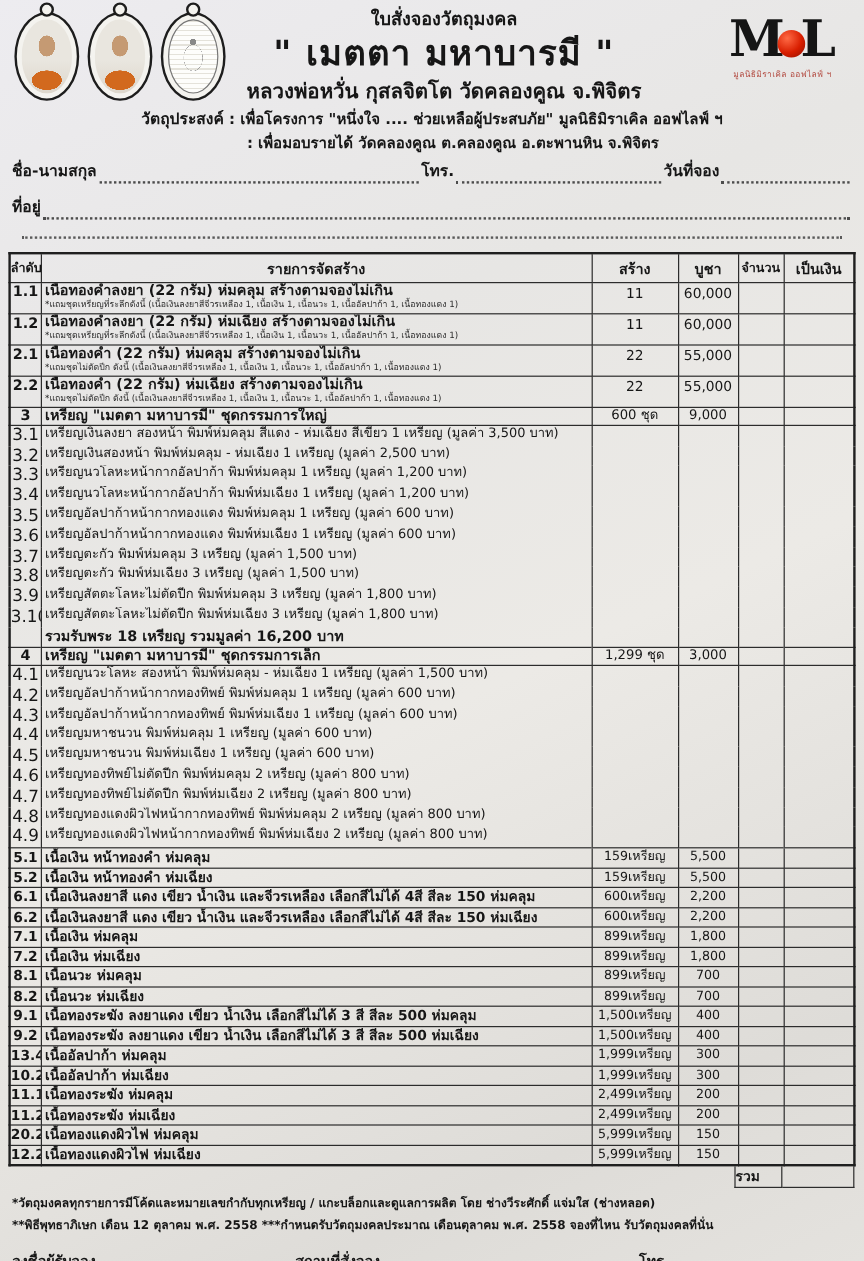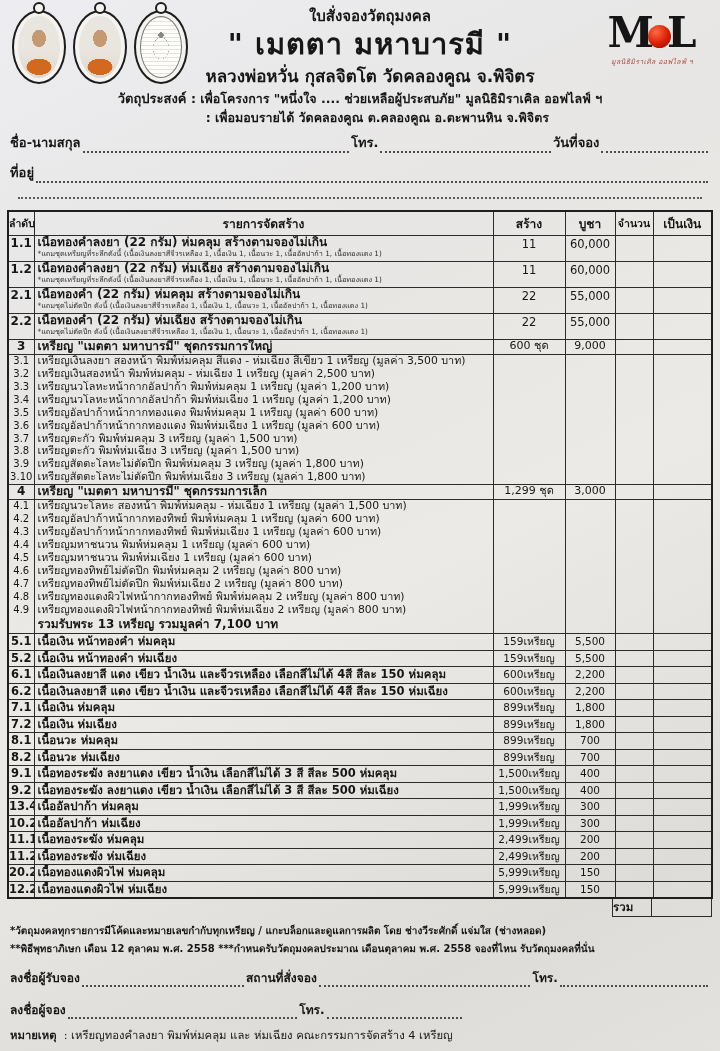--- a/index.html
+++ b/index.html
@@ -34,42 +34,42 @@
   .t-main{font-size:29px;font-weight:bold;letter-spacing:1px;line-height:1.15;}
   .t-sub{font-size:17px;font-weight:bold;margin-top:1px;}
   .purpose{width:fit-content;margin:4px auto 0;text-align:left;font-size:12.5px;font-weight:bold;line-height:1.45;}
   .purpose .lbl{font-size:13px;}
   .purpose .l2{margin-left:88px;}
   .logo{position:absolute;right:14px;top:10px;width:108px;text-align:center;}
   .logo-row{display:flex;align-items:center;justify-content:center;height:46px;}
   .logo-m,.logo-l{font-size:42px;font-weight:900;line-height:1;color:#151515;font-family:"DejaVu Serif","Liberation Serif",serif;}
   .logo-dot{width:23px;height:23px;border-radius:50%;margin:6px -4px 0 -6px;
     background:radial-gradient(circle at 35% 30%,#ff6a45,#d81e00 55%,#8f1000);}
-  .logo-sub{font-size:7px;color:#b2493f;letter-spacing:.3px;white-space:nowrap;filter:blur(.2px);font-style:italic;}
+  .logo-sub{font-size:7px;color:#b2493f;letter-spacing:.3px;white-space:nowrap;filter:blur(.2px);}
   
   .fields{margin:8px 10px 0;}
   .frow{display:flex;align-items:flex-end;font-size:13px;font-weight:bold;margin-bottom:9px;}
   .dots{flex-grow:1;border-bottom:2px dotted #4c4c4c;height:13px;margin:0 2px;}
   .cutline{margin:14px 8px 0;border-top:2.5px dotted #5a5a5a;}
   
   table{border-collapse:collapse;table-layout:fixed;width:704px;margin:11px auto 0;border:2px solid #1f1f1f;}
   th{border:1px solid #2c2c2c;font-weight:bold;font-size:12px;padding:2px 0;background:transparent;}
   th.h-no,th.h-qty{font-size:10.5px;}
   td{border:1px solid #2c2c2c;font-size:11.5px;padding:0 3px;vertical-align:top;overflow:hidden;white-space:nowrap;}
   .c-no{text-align:center;padding:0;}
   .c-make,.c-price{text-align:center;}
   .r-item td{height:24px;}
   .r-item .c-no{font-weight:bold;font-size:12px;}
   .r-item .main{font-weight:bold;font-size:12px;line-height:1.1;}
   .r-item .subnote{font-size:7.3px;line-height:1.25;color:#2a2a2a;}
   .r-item .c-make,.r-item .c-price{font-size:11.5px;padding-top:1px;}
   .r-section td{font-weight:bold;font-size:12px;line-height:1.15;}
   .r-section .c-make,.r-section .c-price{font-weight:normal;font-size:11px;}
   .r-sub td{border-top:none;border-bottom:none;font-size:10.8px;line-height:1.2;font-weight:normal;}
-  .r-sub .c-no{font-size:10px;margin-left:45px;}
+  .r-sub .c-no{font-size:14px;margin-left:45px;}
   .r-summary td{border-top:none;border-bottom:none;font-weight:bold;font-size:12px;line-height:1.2;padding-bottom:2px;}
   .r-plain td{font-weight:bold;font-size:11.5px;line-height:1.35;}
   .r-plain .c-make,.r-plain .c-price{font-weight:normal;font-size:10.5px;}
   
   .totalrow{display:flex;justify-content:flex-end;margin:0 8px 0 0;}
   .totalrow .tl{width:38px;border:1px solid #2c2c2c;border-top:none;font-weight:bold;font-size:11.5px;line-height:17px;height:17px;}
   .totalrow .tv{width:59px;border:1px solid #2c2c2c;border-top:none;border-left:none;height:17px;}
   
   .fnotes{margin:7px 10px 0;font-weight:bold;font-size:10px;line-height:1.3;}
   .fnotes .f2{margin-top:5px;}
@@ -280,20 +280,28 @@
           <td class="c-amt"></td>
         </tr>
         <tr class="r-sub">
           <td class="c-no">3.10</td>
           <td class="c-desc">เหรียญสัตตะโลหะไม่ตัดปีก พิมพ์ห่มเฉียง 3 เหรียญ (มูลค่า 1,800 บาท)</td>
           <td class="c-make"></td>
           <td class="c-price"></td>
           <td class="c-qty"></td>
           <td class="c-amt"></td>
         </tr>
+        <tr class="r-summary">
+          <td class="c-no"></td>
+          <td class="c-desc">รวมรับพระ 18 เหรียญ รวมมูลค่า 16,200 บาท</td>
+          <td class="c-make"></td>
+          <td class="c-price"></td>
+          <td class="c-qty"></td>
+          <td class="c-amt"></td>
+        </tr>
         <tr class="r-section">
           <td class="c-no">4</td>
           <td class="c-desc">เหรียญ "เมตตา มหาบารมี" ชุดกรรมการเล็ก</td>
           <td class="c-make">1,299 ชุด</td>
           <td class="c-price">3,000</td>
           <td class="c-qty"></td>
           <td class="c-amt"></td>
         </tr>
         <tr class="r-sub">
           <td class="c-no">4.1</td>
@@ -355,28 +363,20 @@
           <td class="c-no">4.8</td>
           <td class="c-desc">เหรียญทองแดงผิวไฟหน้ากากทองทิพย์ พิมพ์ห่มคลุม 2 เหรียญ (มูลค่า 800 บาท)</td>
           <td class="c-make"></td>
           <td class="c-price"></td>
           <td class="c-qty"></td>
           <td class="c-amt"></td>
         </tr>
         <tr class="r-sub">
           <td class="c-no">4.9</td>
           <td class="c-desc">เหรียญทองแดงผิวไฟหน้ากากทองทิพย์ พิมพ์ห่มเฉียง 2 เหรียญ (มูลค่า 800 บาท)</td>
-          <td class="c-make"></td>
-          <td class="c-price"></td>
-          <td class="c-qty"></td>
-          <td class="c-amt"></td>
-        </tr>
-        <tr class="r-summary">
-          <td class="c-no"></td>
-          <td class="c-desc">รวมรับพระ 13 เหรียญ รวมมูลค่า 7,100 บาท</td>
           <td class="c-make"></td>
           <td class="c-price"></td>
           <td class="c-qty"></td>
           <td class="c-amt"></td>
         </tr>
         <tr class="r-plain">
           <td class="c-no">5.1</td>
           <td class="c-desc">เนื้อเงิน หน้าทองคำ ห่มคลุม</td>
           <td class="c-make">159เหรียญ</td>
           <td class="c-price">5,500</td>

